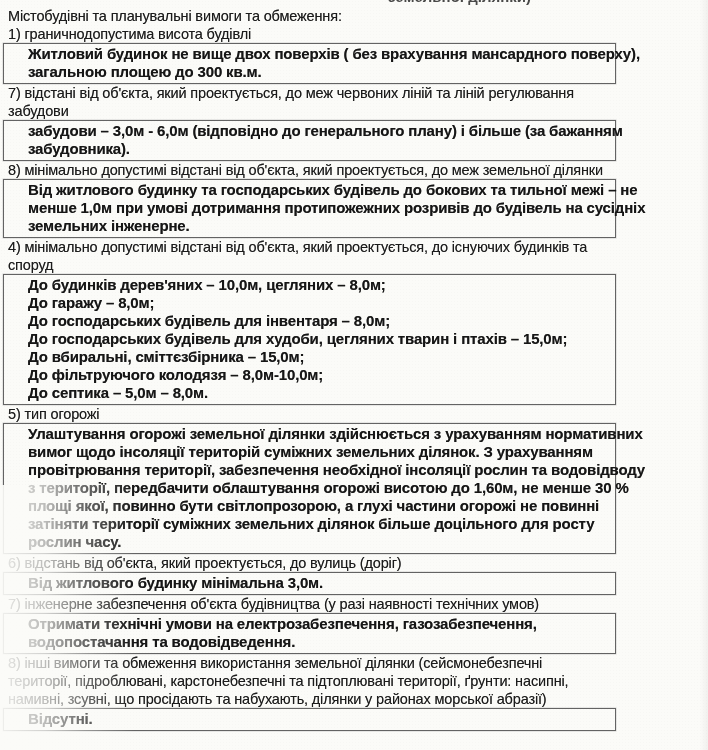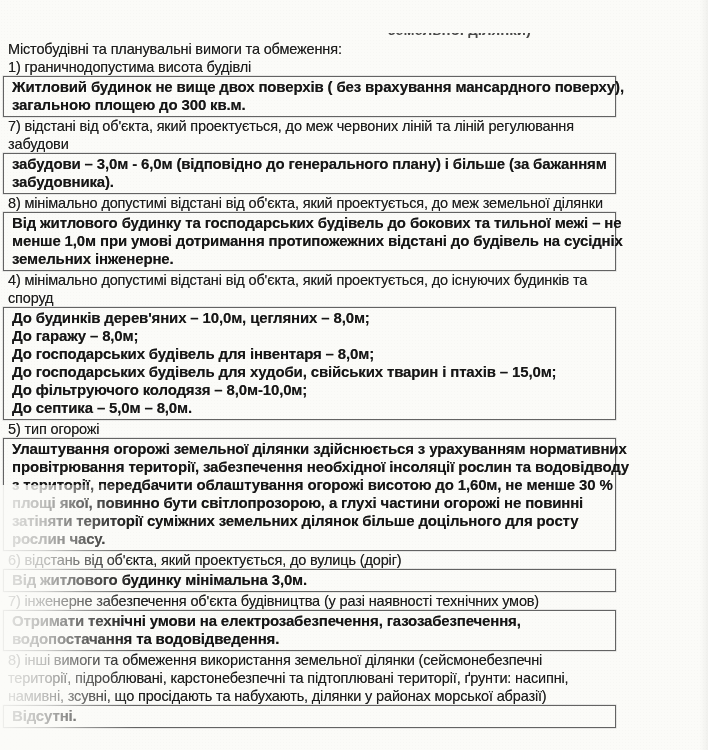--- a/index.html
+++ b/index.html
@@ -6,21 +6,21 @@
   html, body { width: 708px; height: 750px; }
   body {
     position: relative;
     overflow: hidden;
     background: #fbfbf8;
     background-image: radial-gradient(rgba(0,0,0,0.015) 1px, transparent 1px);
     background-size: 3px 3px;
     font-family: "Liberation Sans", sans-serif;
     color: #1c1c1c;
   }
-  .doc { position: relative; width: 620px; margin-top: 33px; }
+  .doc { position: relative; width: 620px; }
   .frag {
     height: 7px;
     overflow: hidden;
     position: relative;
   }
   .frag span {
     position: absolute;
     left: 388px;
     top: -12px;
     font-weight: bold;
@@ -33,21 +33,21 @@
     font-size: 14.5px;
     line-height: 18px;
     padding-left: 8px;
     white-space: nowrap;
     letter-spacing: -0.15px;
     text-shadow: 0 0 0.5px rgba(20,20,20,0.55);
   }
   .box {
     border: 1px solid #636363;
     margin: 0 4px 0 3px;
-    padding: 1px 4px 2px 8px;
+    padding: 1px 4px 2px 24px;
     box-shadow: 0 0 0 0.5px rgba(90,90,90,0.25);
   }
   .box .line {
     padding-left: 0;
     font-weight: bold;
     font-size: 15px;
     color: #161616;
   }
   .fade-artifact {
     position: absolute;
@@ -97,42 +97,44 @@
     <div class="box">
       <div class="line">забудови – 3,0м - 6,0м (відповідно до генерального плану) і більше (за бажанням</div>
       <div class="line">забудовника).</div>
     </div>
   </div>
 
   <div>
     <div class="line">8) мінімально допустимі відстані від об'єкта, який проектується, до меж земельної ділянки</div>
     <div class="box">
       <div class="line">Від житлового будинку та господарських будівель до бокових та тильної межі – не</div>
-      <div class="line">менше 1,0м при умові дотримання протипожежних відстані до будівель на сусідніх</div>
+      <div class="line">менше 1,0м при умові дотримання протипожежних розривів до будівель на сусідніх</div>
       <div class="line">земельних інженерне.</div>
     </div>
   </div>
 
   <div>
     <div class="line">4) мінімально допустимі відстані від об'єкта, який проектується, до існуючих будинків та</div>
     <div class="line">споруд</div>
     <div class="box">
       <div class="line">До будинків дерев'яних – 10,0м, цегляних – 8,0м;</div>
       <div class="line">До гаражу – 8,0м;</div>
       <div class="line">До господарських будівель для інвентаря – 8,0м;</div>
-      <div class="line">До господарських будівель для худоби, свійських тварин і птахів – 15,0м;</div>
+      <div class="line">До господарських будівель для худоби, цегляних тварин і птахів – 15,0м;</div>
+      <div class="line">До вбиральні, сміттєзбірника – 15,0м;</div>
       <div class="line">До фільтруючого колодязя – 8,0м-10,0м;</div>
       <div class="line">До септика – 5,0м – 8,0м.</div>
     </div>
   </div>
 
   <div>
     <div class="line">5) тип огорожі</div>
     <div class="box">
       <div class="line">Улаштування огорожі земельної ділянки здійснюється з урахуванням нормативних</div>
+      <div class="line">вимог щодо інсоляції територій суміжних земельних ділянок. З урахуванням</div>
       <div class="line">провітрювання території, забезпечення необхідної інсоляції рослин та водовідводу</div>
       <div class="line">з території, передбачити облаштування огорожі висотою до 1,60м, не менше 30 %</div>
       <div class="line">площі якої, повинно бути світлопрозорою, а глухі частини огорожі не повинні</div>
       <div class="line">затіняти території суміжних земельних ділянок більше доцільного для росту</div>
       <div class="line">рослин часу.</div>
     </div>
   </div>
 
   <div>
     <div class="line">6) відстань від об'єкта, який проектується, до вулиць (доріг)</div>

